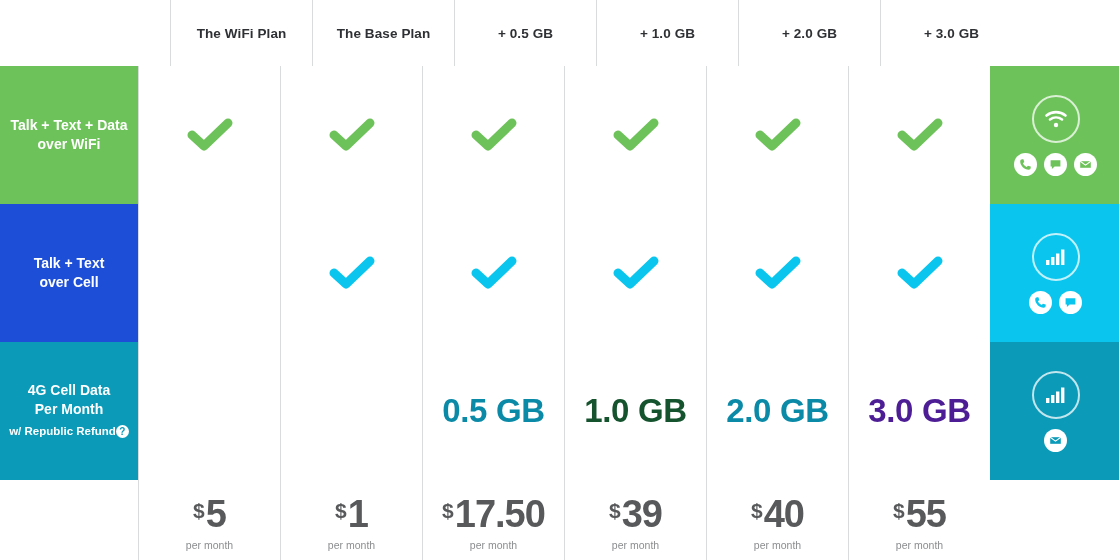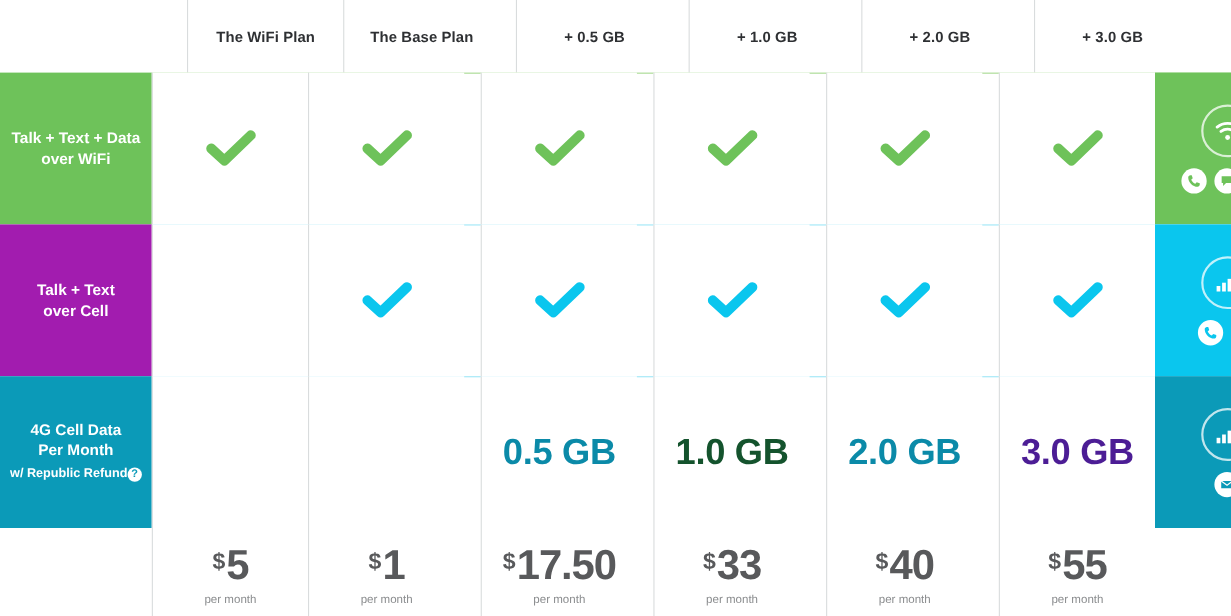--- a/index.html
+++ b/index.html
@@ -33,21 +33,21 @@
     box-sizing: border-box;
     display: flex;
     align-items: center;
     justify-content: center;
     position: relative;
   }
 
   
   .col-label   { width: 138px; flex: 0 0 138px; }
   .col-plan    { width: 142px; flex: 0 0 142px; }
-  .col-gb      { width: 142px; flex: 0 0 142px; margin-left: 15px; }
+  .col-gb      { width: 142px; flex: 0 0 142px; }
   .col-icons   { width: 131px; flex: 0 0 131px; }
 
   
   .header-row {
     height: 66px;
     padding-left: 32px;
   }
   .header-cell {
     font-size: 13.5px;
     font-weight: bold;
@@ -271,21 +271,21 @@
               <path d="M1.2 3.2 L6.5 7.1 L11.8 3.2" fill="none" stroke="#ffffff" stroke-width="1.1"></path>
             </svg>
         </span>
       </div>
     </div>
   </div>
 
   <div class="row feature-row">
     <div class="top-rule" style="background:#9ee7f7"></div>
 
-    <div class="cell col-label label-cell" style="background:#a21caf">
+    <div class="cell col-label label-cell" style="background:#1d4ed8">
       <span>Talk + Text</span>
       <span>over Cell</span>
     </div>
 
     <div class="cell col-plan body-cell"></div>
     <div class="cell col-plan body-cell">
       <span class="check">
         <svg width="46" height="34" viewBox="0 0 46 34">
             <path d="M5 17 L17 28 L41 5" fill="none" stroke="#0ac6ee" stroke-width="9" stroke-linecap="round" stroke-linejoin="round"></path>
           </svg>
@@ -414,21 +414,21 @@
       <span class="price-main">
         <span class="price-cur">$</span>
         <span class="price-amt">17.50</span>
       </span>
       <span class="price-period">per month</span>
     </div>
 
     <div class="cell col-gb price-cell">
       <span class="price-main">
         <span class="price-cur">$</span>
-        <span class="price-amt">33</span>
+        <span class="price-amt">39</span>
       </span>
       <span class="price-period">per month</span>
     </div>
 
     <div class="cell col-gb price-cell">
       <span class="price-main">
         <span class="price-cur">$</span>
         <span class="price-amt">40</span>
       </span>
       <span class="price-period">per month</span>

